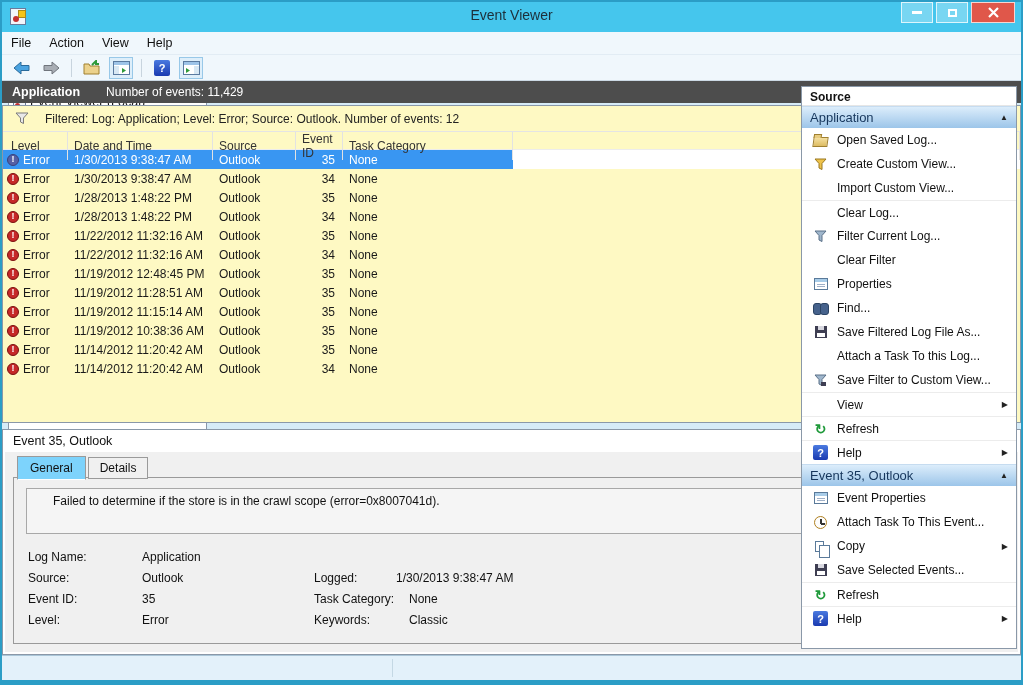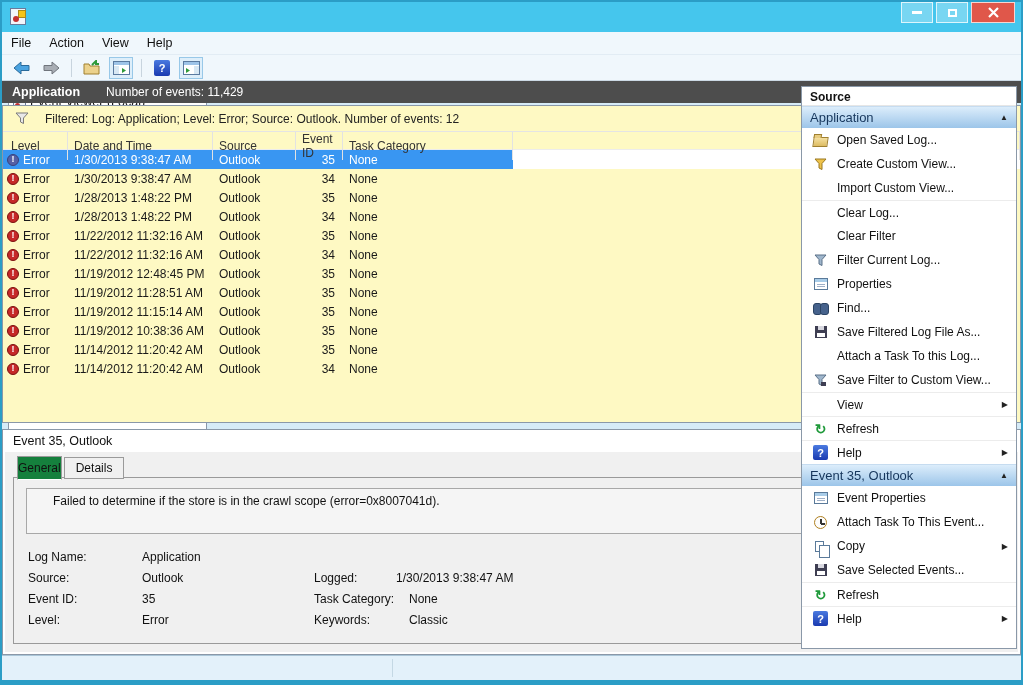--- a/index.html
+++ b/index.html
@@ -100,21 +100,21 @@
   .evt-row.selected .err { background:#5560a5; border-color:#39417c; }
 
   
   .preview-box { position:absolute; left:0; right:0; bottom:0; height:226px; background:#fff; border:1px solid #8a98a8; }
   .pv-header { height:22px; display:flex; align-items:center; padding:0 10px; font-size:12.5px; color:#111; }
   .pv-title { flex:1; }
   .pv-close { font-size:13px; font-weight:bold; color:#111; width:16px; text-align:center; }
   .pv-body { position:absolute; top:22px; left:2px; right:2px; bottom:2px; background:#f0f0f0; }
   .tabs { position:absolute; top:3px; left:12px; display:flex; align-items:flex-end; z-index:2; }
   .tab { font-size:12px; color:#111; border:1px solid #9a9a9a; padding:3px 11px; background:#f0f0f0; }
-  .tab.active { background:#15803d; border-bottom:1px solid #fff; padding:4px 0; position:relative; top:1px; }
+  .tab.active { background:#7dd3fc; border-bottom:1px solid #fff; padding:4px 12px; position:relative; top:1px; }
   .tab.inactive { margin-left:2px; }
   .pv-content { position:absolute; top:25px; left:8px; right:8px; bottom:8px; border:1px solid #9a9a9a; background:#f0f0f0; }
   .msg-box { position:absolute; top:10px; left:12px; right:36px; height:46px; border:1px solid #a8a8a8;
     background:#f5f5f5; padding:5px 26px; font-size:12px; color:#111; }
   .fld { position:absolute; font-size:12px; color:#111; }
   .vscroll { position:absolute; top:1px; right:1px; bottom:1px; width:17px; background:#f6f6f6; border-left:1px solid #ddd; }
   .vs-arrow { position:absolute; left:0; right:0; height:15px; font-size:7px; color:#555; display:flex;
     align-items:center; justify-content:center; }
   .vs-up { top:0; } .vs-down { bottom:0; }
   .vs-thumb { position:absolute; top:16px; left:1px; right:1px; height:128px; background:#cfcfcf; border:1px solid #bdbdbd; }
@@ -155,20 +155,21 @@
   .statusbar { position:absolute; left:0; right:0; bottom:0; height:25px; background:#e3f1fa; border-top:1px solid #aac6d8; }
   .sb-div { position:absolute; left:390px; top:3px; bottom:3px; width:1px; background:#c4d8e4; }
 </style>
 </head>
 <body>
 
 <div class="window">
 
   <div class="titlebar">
     <span class="app-icon"></span>
+    <div class="title-text">Event Viewer</div>
     <div class="win-controls">
       <div class="win-btn min">
           <span class="glyph-min"></span>
         </div>
       <div class="win-btn max">
           <span class="glyph-max"></span>
         </div>
       <div class="win-btn close">
         <svg width="11" height="11" viewBox="0 0 11 11">
             <path d="M1 1 L10 10 M10 1 L1 10" stroke="#fff" stroke-width="2.2"></path>
@@ -472,30 +473,30 @@
       </div>
       <div class="ax-item">
         <span class="ax-ico"></span>
         <span>Import Custom View...</span>
       </div>
       <div class="ax-item sep">
         <span class="ax-ico"></span>
         <span>Clear Log...</span>
       </div>
       <div class="ax-item">
-        <span class="ax-ico"></span>
-        <span>Clear Filter</span>
-      </div>
-      <div class="ax-item">
         <span class="ax-ico">
             <svg width="13" height="13" viewBox="0 0 13 13">
               <path d="M1 1 L12 1 L8 5.5 L8 11.5 L5 10 L5 5.5 Z" fill="#9fb6cc" stroke="#5a7088"></path>
             </svg>
           </span>
         <span>Filter Current Log...</span>
+      </div>
+      <div class="ax-item">
+        <span class="ax-ico"></span>
+        <span>Clear Filter</span>
       </div>
       <div class="ax-item">
         <span class="ax-ico">
             <span class="i-props"></span>
           </span>
         <span>Properties</span>
       </div>
       <div class="ax-item">
         <span class="ax-ico">
             <span class="i-binoc"></span>

